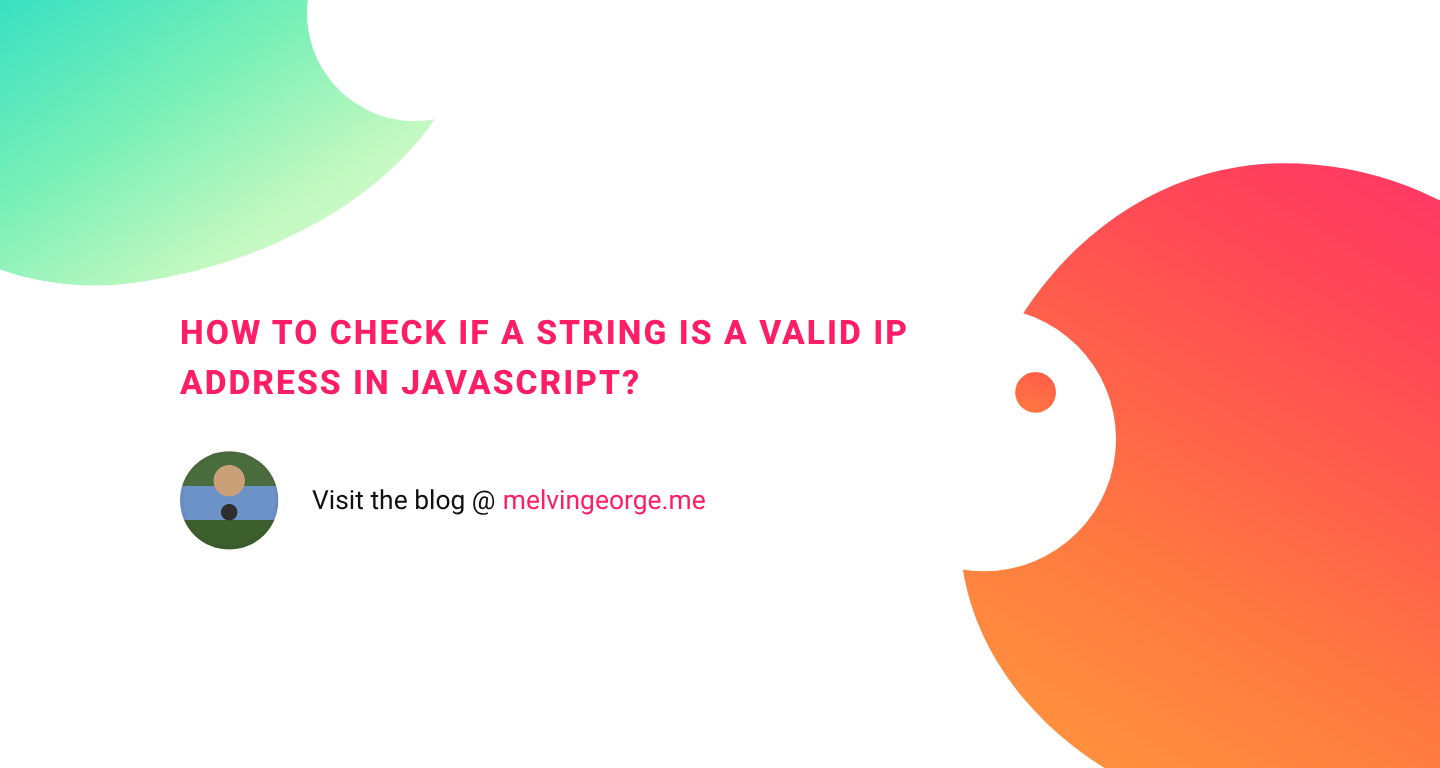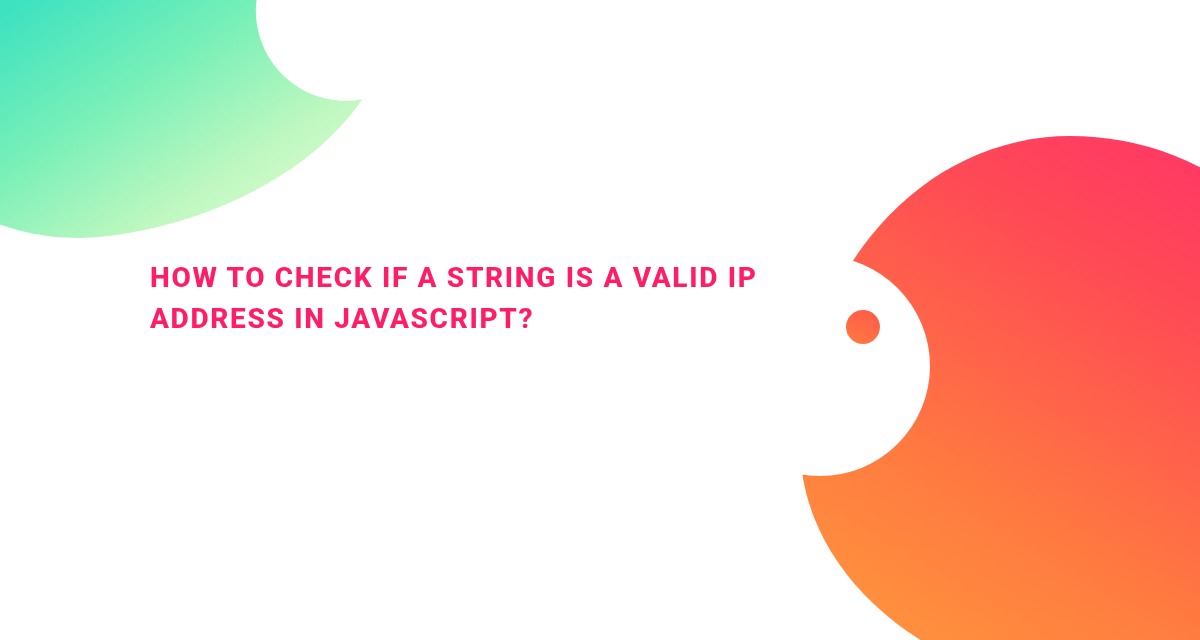--- a/index.html
+++ b/index.html
@@ -85,14 +85,21 @@
 <body>
 
 <div class="canvas">
 
   <div class="blob-top-left"></div>
   <div class="blob-bottom-right"></div>
   <div class="small-dot"></div>
 
   <h1 class="title">HOW TO CHECK IF A STRING IS A VALID IP ADDRESS IN JAVASCRIPT?</h1>
 
+  <div class="author-row">
+    <div class="avatar"></div>
+    <div class="visit-line">
+      <span>Visit the blog @</span>
+      <span class="visit-link">melvingeorge.me</span>
+    </div>
+  </div>
 
 </div>
 
 </body></html>

